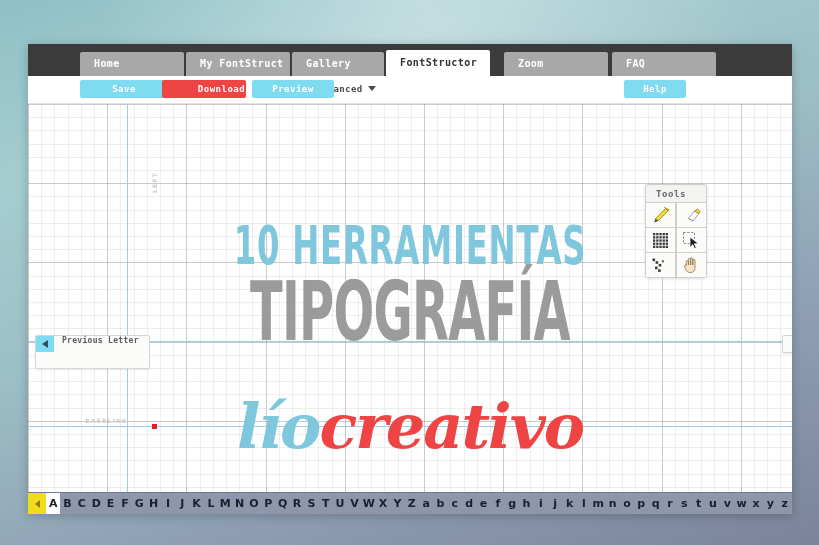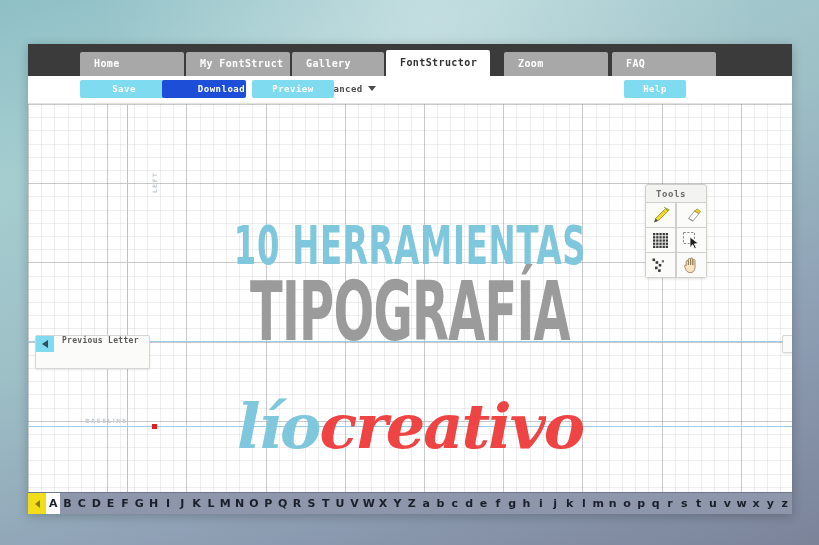--- a/index.html
+++ b/index.html
@@ -324,21 +324,21 @@
       <div class="nav-tab active" style="left: 358px; width: 104px;"><span>FontStructor</span></div>
       <div class="nav-tab" style="left: 476px; width: 104px;"><span>Zoom</span></div>
       <div class="nav-tab" style="left: 584px; width: 104px;"><span>FAQ</span></div>
     </div>
 
   <div id="toolbar">
     <div id="advanced-menu">
       <span>Advanced</span><span id="advanced-caret"></span>
     </div>
   <div class="tb-btn" style="left: 52px; width: 88px; background: rgb(127, 219, 240);">Save</div>
-      <div class="tb-btn" style="left: 134px; width: 84px; background: #1d4ed8; padding-left: 35px;">Download</div>
+      <div class="tb-btn" style="left: 134px; width: 84px; background: #ef4444; padding-left: 35px;">Download</div>
       <div class="tb-btn" style="left: 224px; width: 82px; background: rgb(127, 219, 240);">Preview</div>
       <div class="tb-btn" style="left: 596px; width: 62px; background: rgb(127, 219, 240);">Help</div>
     </div>
 
   <div id="editor">
 
     <div id="grid-fine"></div>
     <div id="grid-coarse"></div>
 
     <div class="guide-v" style="left:99px;"></div>

